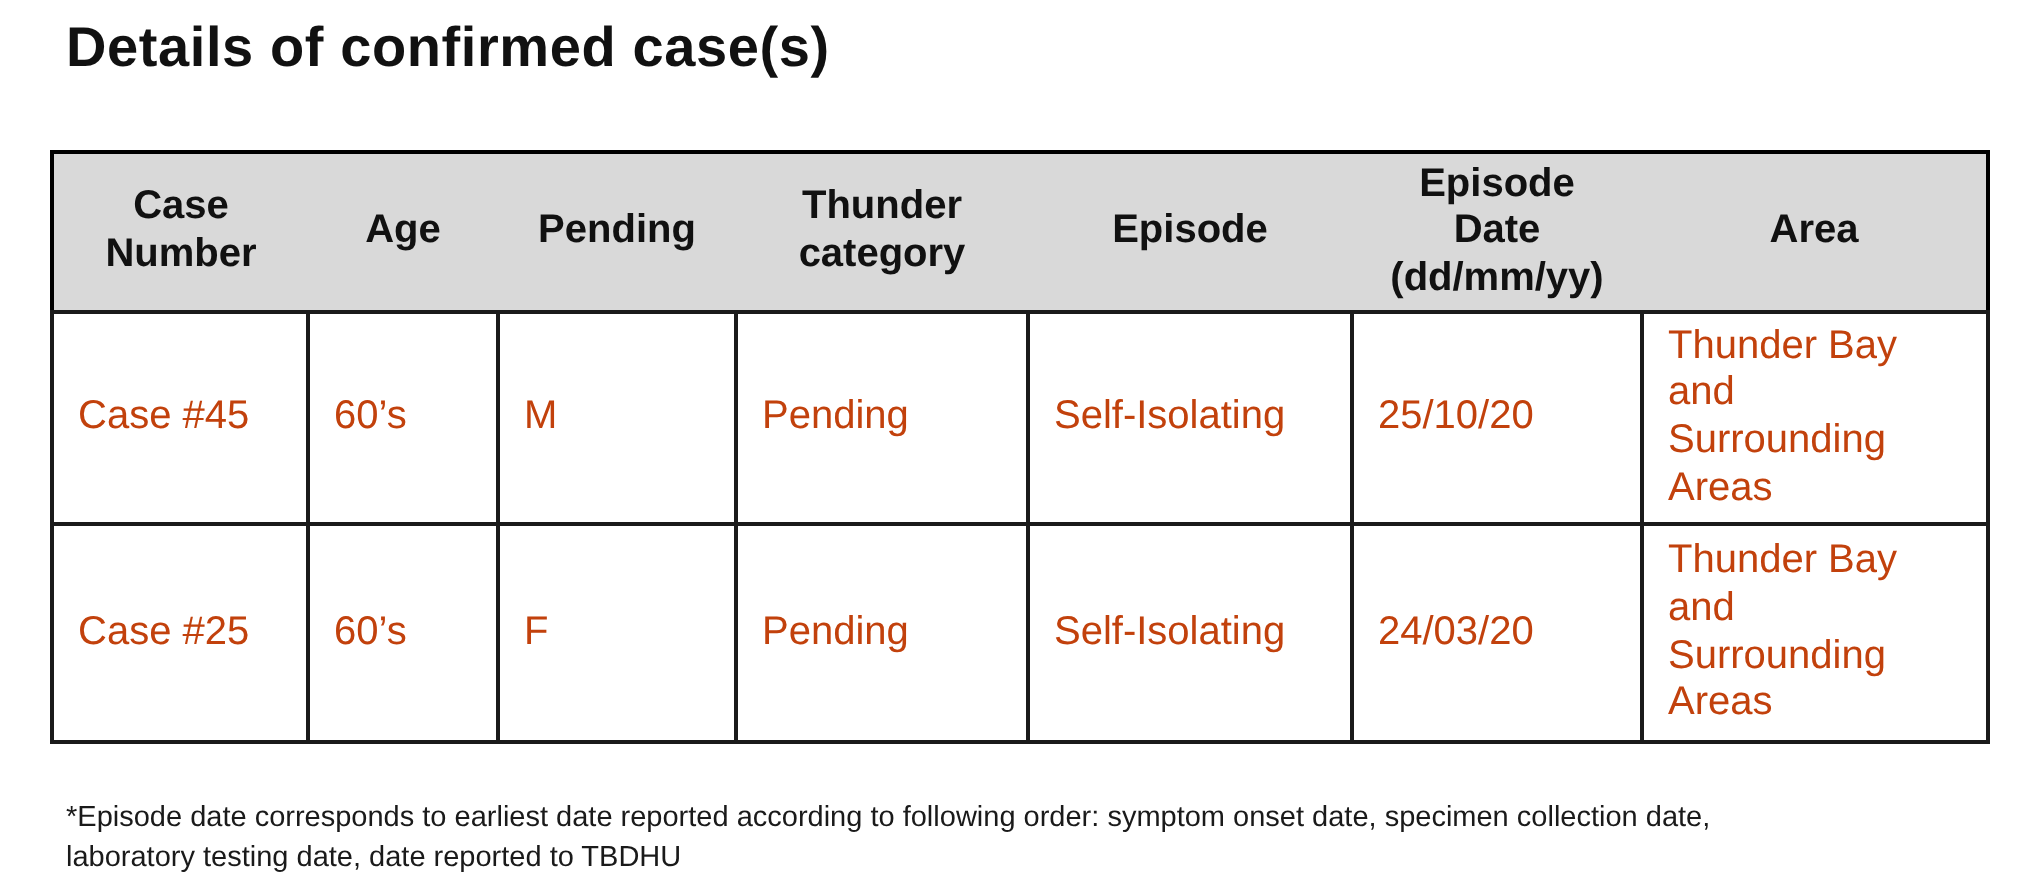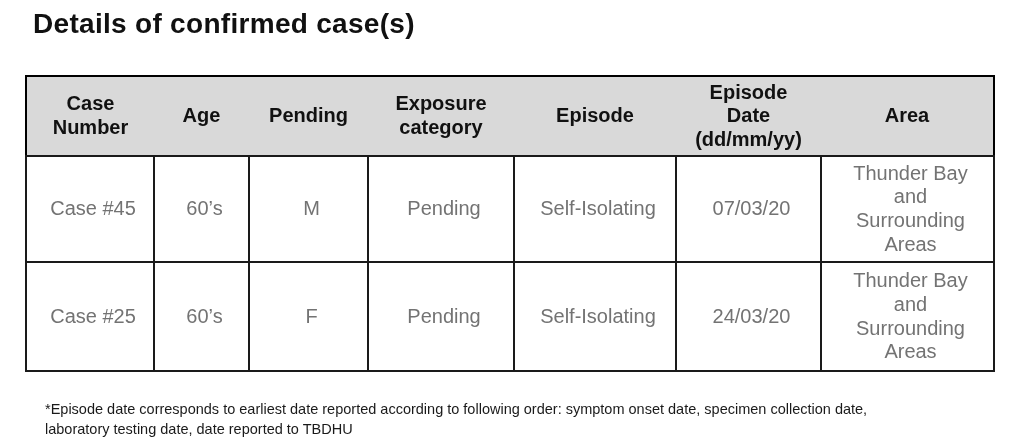--- a/index.html
+++ b/index.html
@@ -40,39 +40,38 @@
     white-space: pre-line;
     line-height: 1.18;
     height: 80px;
     padding: 2px 4px;
     color: #111111;
   }
   table.cases td {
     border: 2px solid #1a1a1a;
     font-size: 20px;
     font-weight: normal;
-    text-align: center;
+    text-align: left;
     vertical-align: middle;
     white-space: pre-line;
     line-height: 1.18;
     padding: 4px 6px 4px 12px;
-    color: #737373;
+    color: #c2410c;
     background: #ffffff;
   }
   tr.row-1 td { height: 106px; }
   tr.row-2 td { height: 109px; }
 
   .footnote {
     position: absolute;
     left: 33px; top: 399px;
     font-size: 14.5px;
     line-height: 1.38;
     white-space: pre-line;
     color: #1a1a1a;
-    margin-left: 12px;
   }
 </style>
 </head>
 <body>
 
 <div class="page">
 
   <div class="title">Details of confirmed case(s)</div>
 
   <table class="cases">
@@ -84,37 +83,37 @@
       <col style="width:162px">
       <col style="width:145px">
       <col style="width:173px">
     </colgroup>
     <thead>
       <tr>
         <th>Case
 Number</th>
         <th>Age</th>
         <th>Pending</th>
-        <th>Exposure
+        <th>Thunder
 category</th>
         <th>Episode</th>
         <th>Episode
 Date
 (dd/mm/yy)</th>
         <th>Area</th>
       </tr>
     </thead>
     <tbody>
       <tr class="row-1">
         <td>Case #45</td>
         <td>60’s</td>
         <td>M</td>
         <td>Pending</td>
         <td>Self-Isolating</td>
-        <td>07/03/20</td>
+        <td>25/10/20</td>
         <td>Thunder Bay
 and
 Surrounding
 Areas</td>
       </tr>
       <tr class="row-2">
         <td>Case #25</td>
         <td>60’s</td>
         <td>F</td>
         <td>Pending</td>

